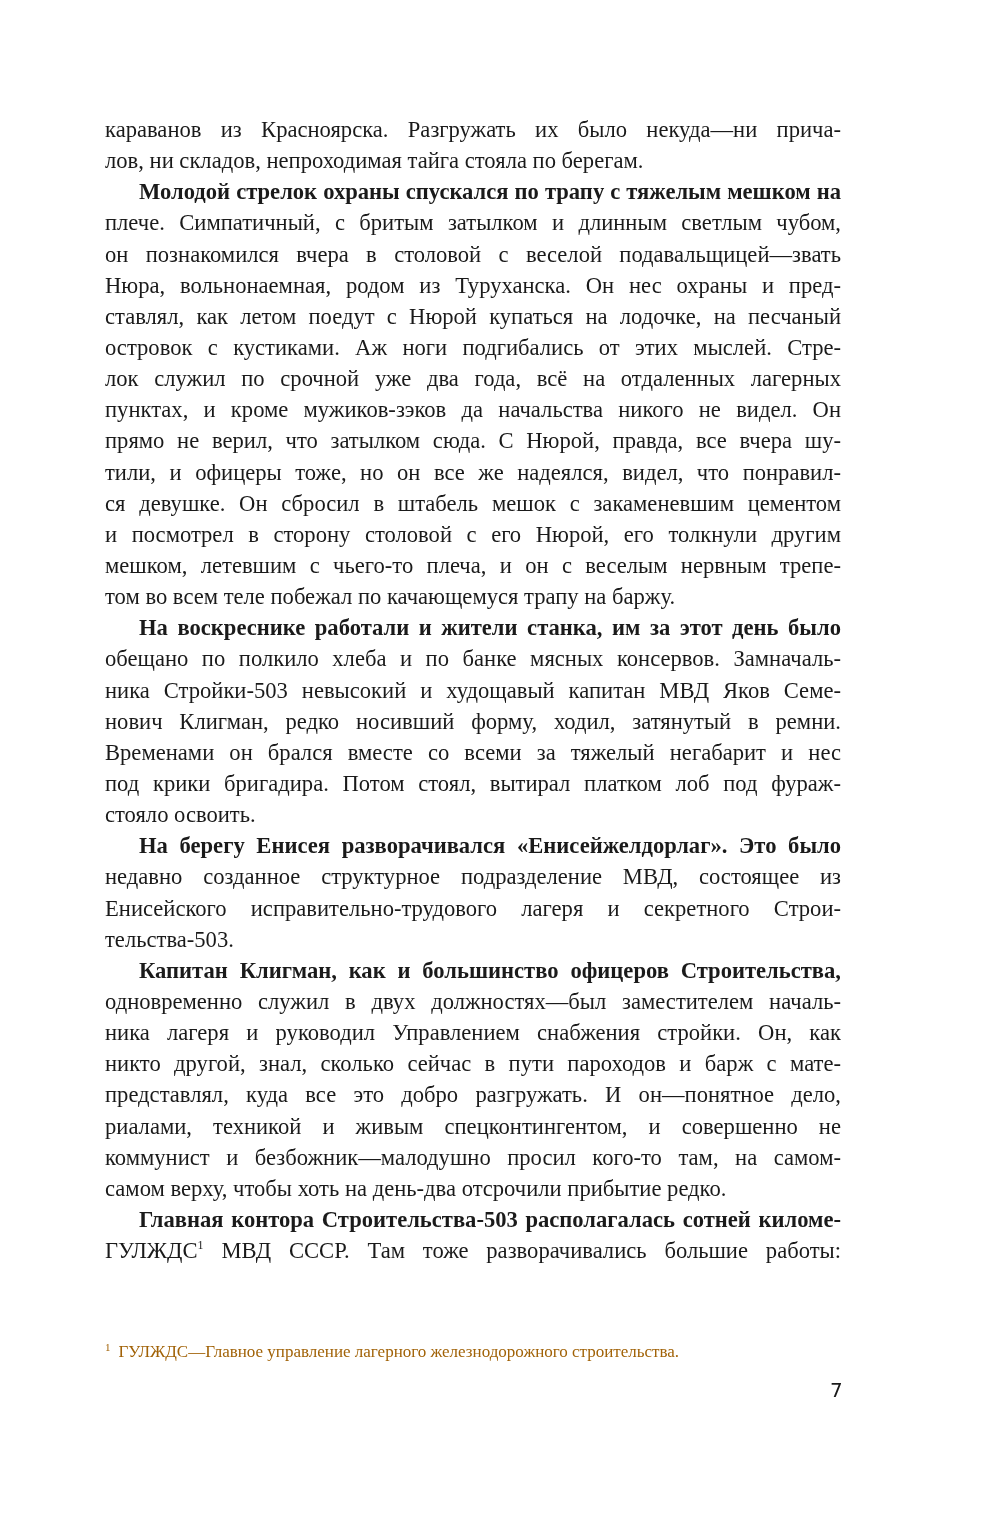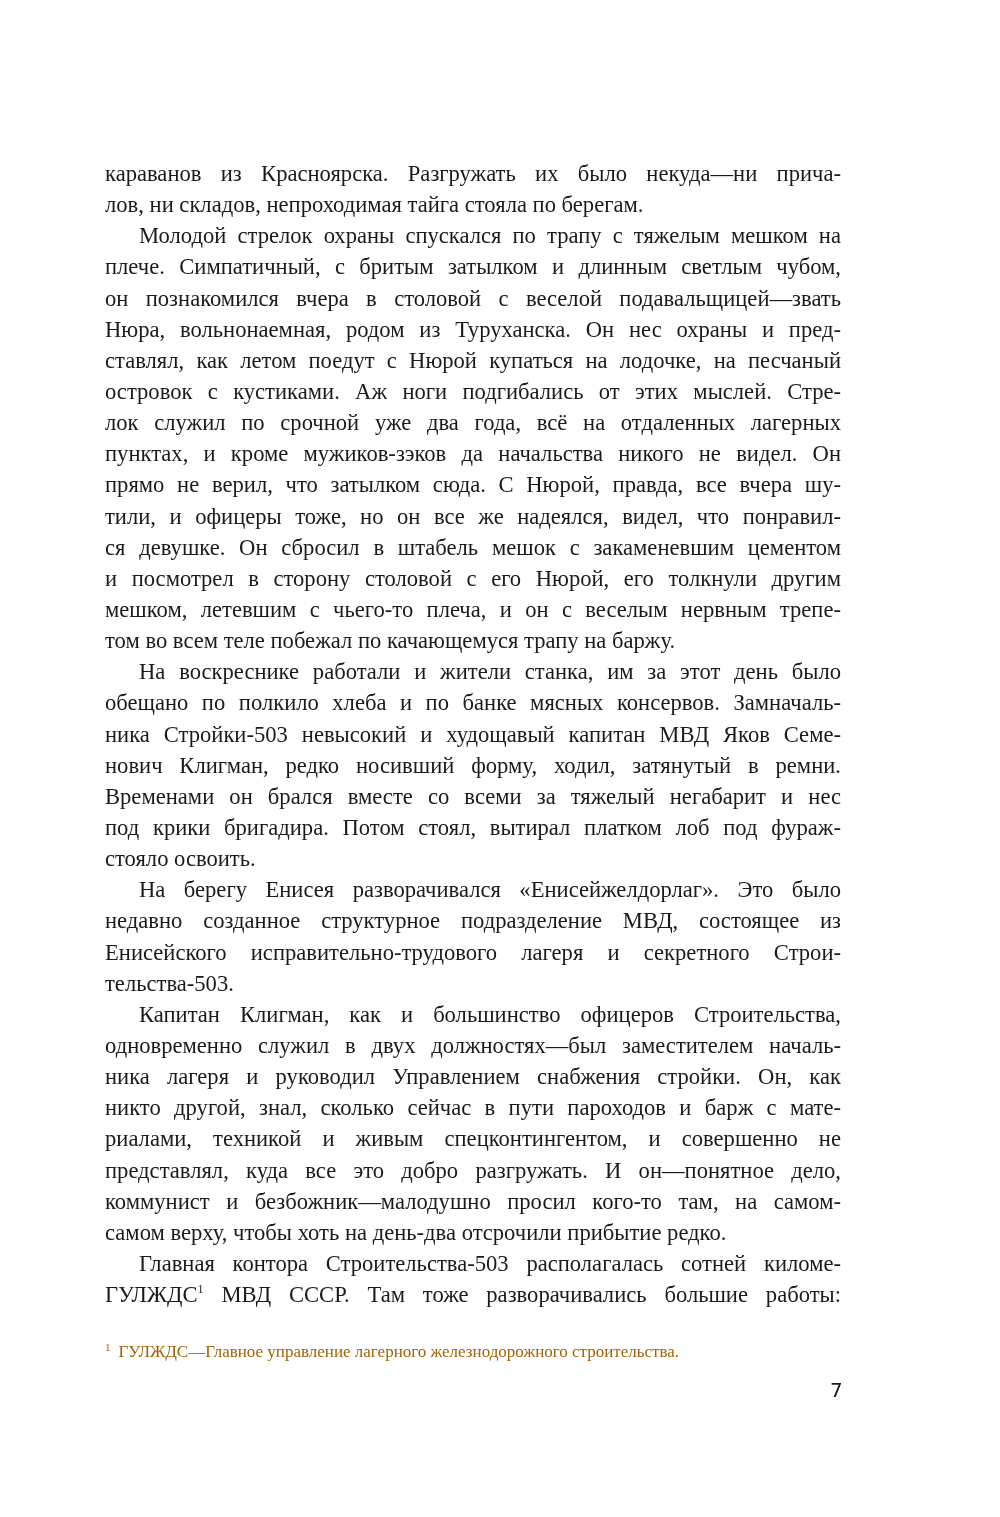--- a/index.html
+++ b/index.html
@@ -22,34 +22,34 @@
   }
   .text-block {
     position: absolute;
     left: 105px;
     top: 114px;
     width: 736px;
     font-family: "Liberation Serif", "DejaVu Serif", serif;
     font-size: 22.6px;
     line-height: 31.15px;
     color: #1a1a1a;
-    margin-top: 44px;
   }
   .line {
     display: block;
     white-space: nowrap;
     text-align: justify;
     text-align-last: justify;
     height: 31.15px;
   }
   .line.last {
     text-align-last: left;
   }
   .line.indent {
     padding-left: 34px;
+    font-weight: bold;
   }
   sup.fn {
     font-size: 12px;
     vertical-align: 9px;
     line-height: 0;
   }
   .footnote {
     position: absolute;
     left: 105px;
     top: 1336px;
@@ -117,22 +117,22 @@
       <span class="line">недавно созданное структурное подразделение МВД, состоящее из</span>
       <span class="line">Енисейского исправительно-трудового лагеря и секретного Строи-</span>
       <span class="line last">тельства-503.</span>
     </div>
 
     <div>
       <span class="line indent">Капитан Клигман, как и большинство офицеров Строительства,</span>
       <span class="line">одновременно служил в двух должностях—был заместителем началь-</span>
       <span class="line">ника лагеря и руководил Управлением снабжения стройки. Он, как</span>
       <span class="line">никто другой, знал, сколько сейчас в пути пароходов и барж с мате-</span>
+      <span class="line">представлял, куда все это добро разгружать. И он—понятное дело,</span>
       <span class="line">риалами, техникой и живым спецконтингентом, и совершенно не</span>
-      <span class="line">представлял, куда все это добро разгружать. И он—понятное дело,</span>
       <span class="line">коммунист и безбожник—малодушно просил кого-то там, на самом-</span>
       <span class="line last">самом верху, чтобы хоть на день-два отсрочили прибытие редко.</span>
     </div>
 
     <div>
       <span class="line indent">Главная контора Строительства-503 располагалась сотней киломе-</span>
       <span class="line"><span>ГУЛЖДС</span><sup class="fn">1</sup><span> МВД СССР. Там тоже разворачивались большие работы:</span></span>
     </div>
 
   </div>

